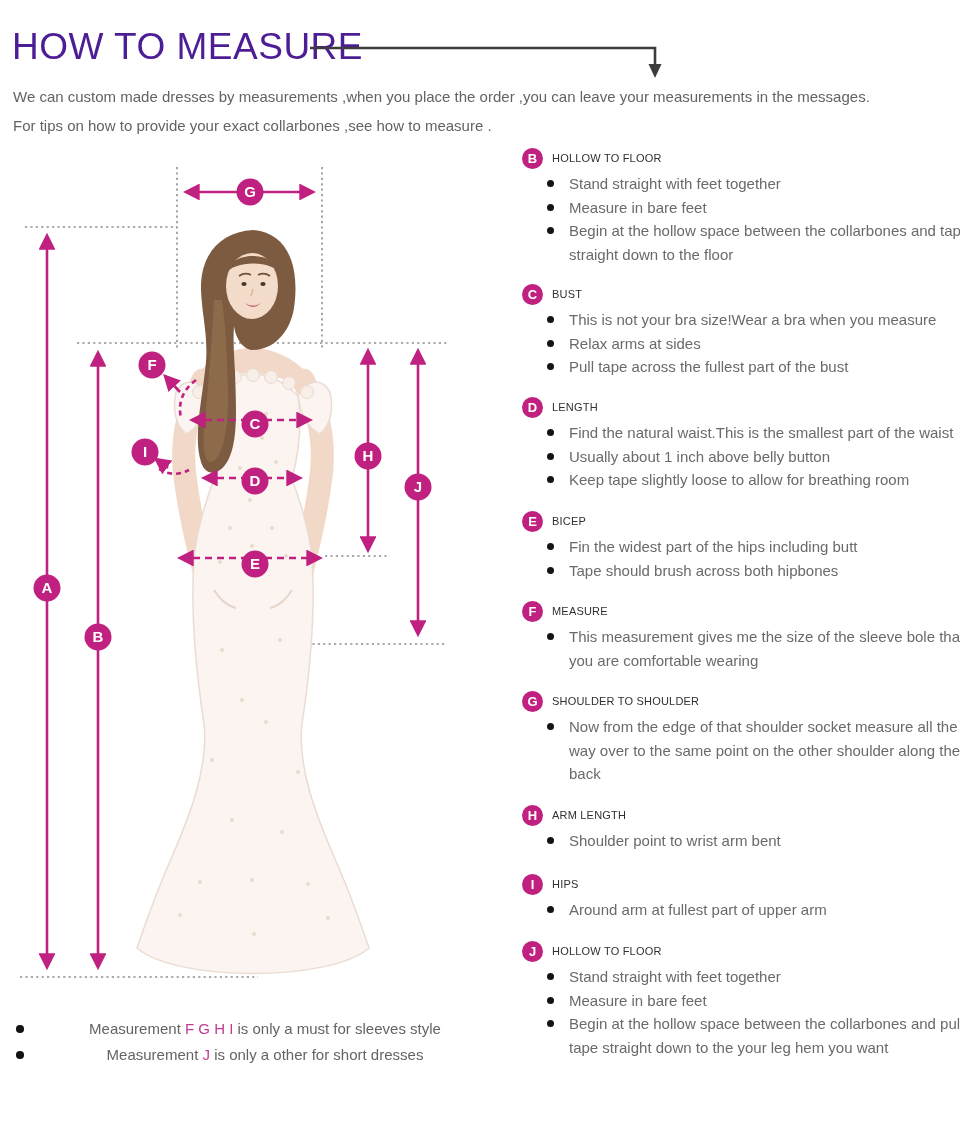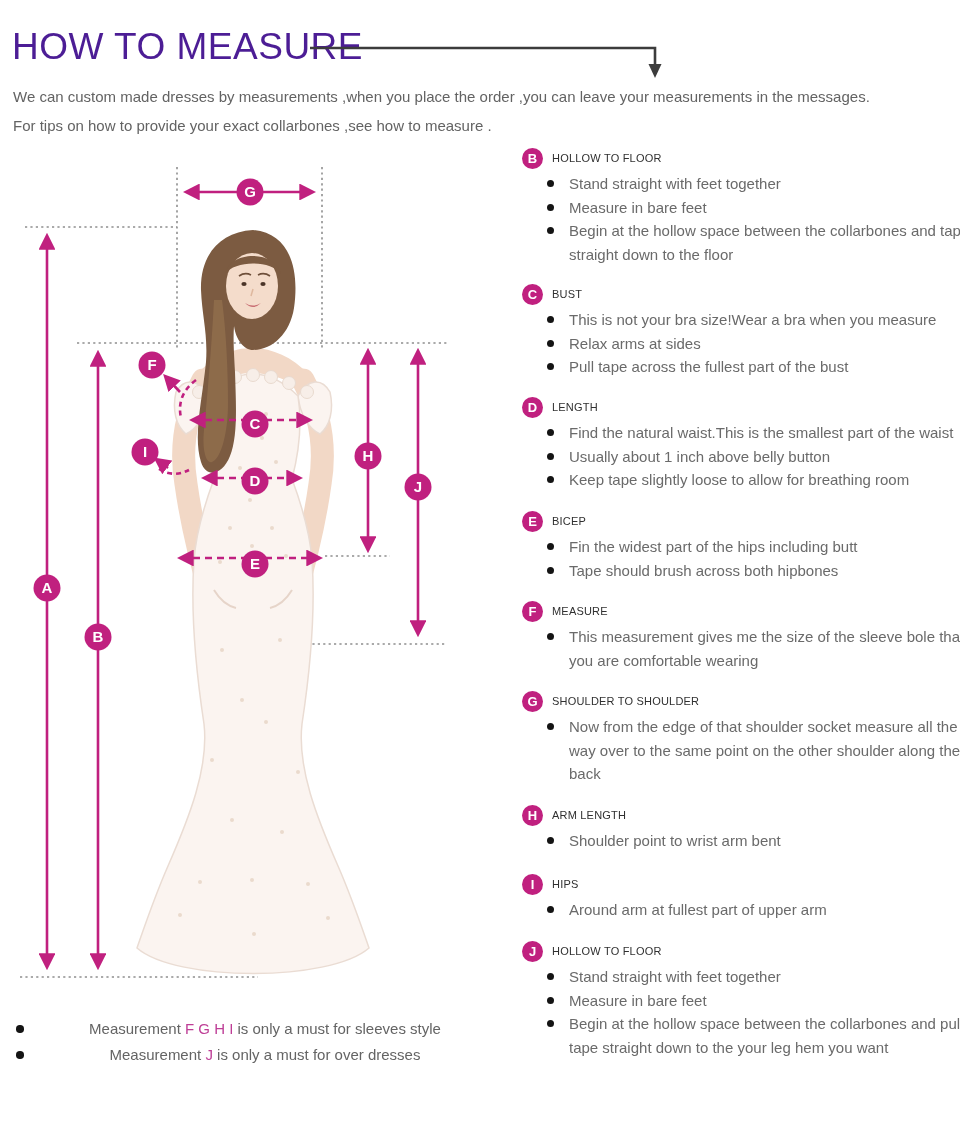--- a/index.html
+++ b/index.html
@@ -311,15 +311,15 @@
       <li>Stand straight with feet together</li>
       <li>Measure in bare feet</li>
       <li>Begin at the hollow space between the collarbones and pull tape straight down to the your leg hem you want</li>
     </ul>
   </div>
 </div>
 
 <div class="notes">
   <ul>
     <li><span>Measurement </span><span class="accent-em">F G H I</span><span> is only a must for sleeves style</span></li>
-    <li><span>Measurement </span><span class="accent-em">J</span><span> is only a must for over dresses</span></li>
+    <li><span>Measurement </span><span class="accent-em">J</span><span> is only a other for short dresses</span></li>
   </ul>
 </div>
 
 </body></html>

